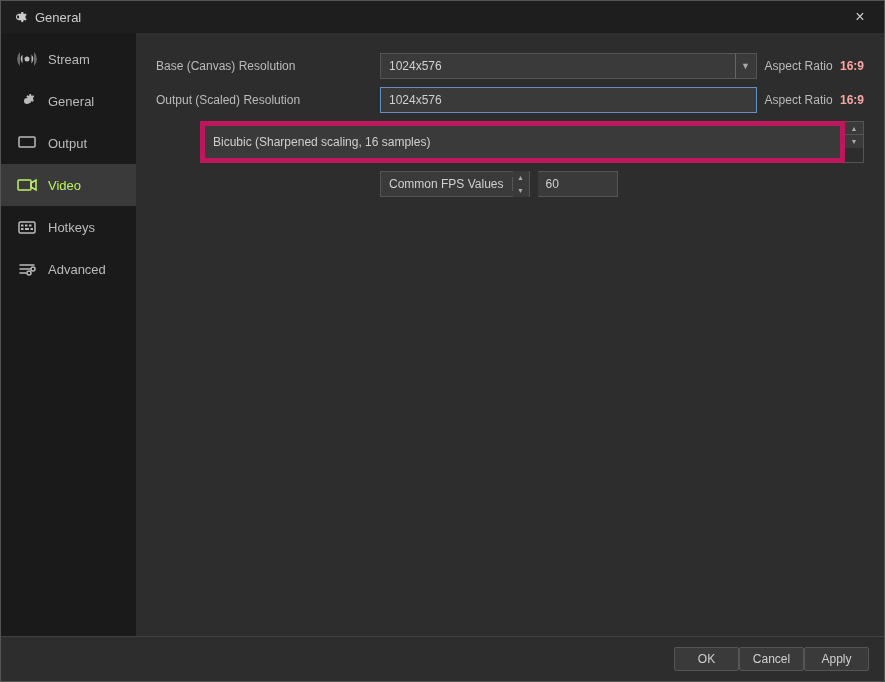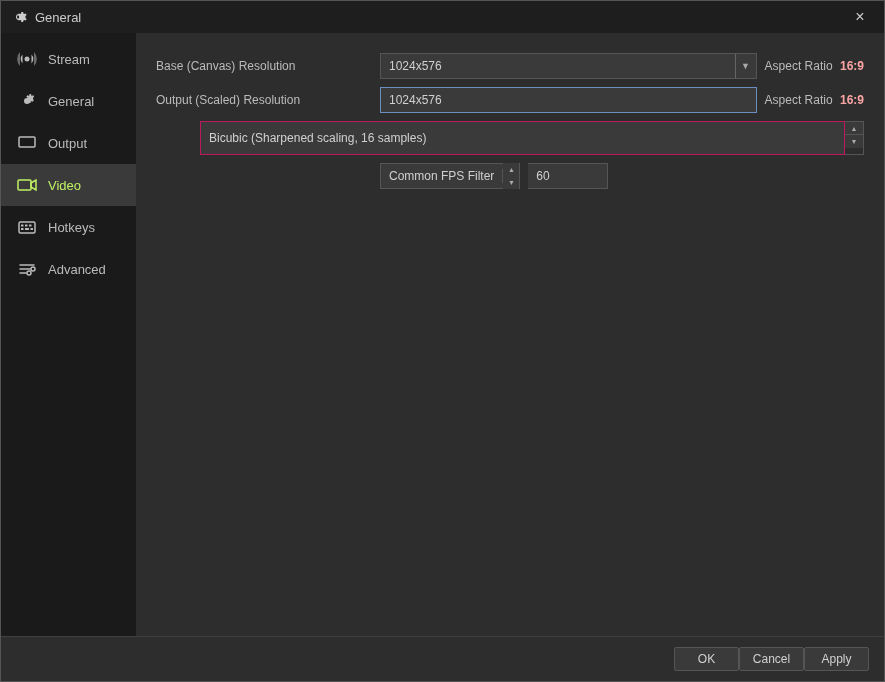--- a/index.html
+++ b/index.html
@@ -226,21 +226,21 @@
       width: 80px;
     }
     .downscale-wrapper {
       display: flex;
       flex: 1;
       position: relative;
     }
     .downscale-display {
       flex: 1;
       background: #3a3a3a;
-      border: 1px solid #be185d;
+      border: 5px solid #be185d;
       color: #d0d0d0;
       height: 26px;
       padding: 16px 8px;
       font-size: 12px;
       display: flex;
       align-items: center;
     }
     .downscale-spinner {
       display: flex;
       flex-direction: column;
@@ -393,21 +393,21 @@
               <button class="downscale-spin-btn">▼</button>
             </div>
           </div>
         </div>
       </div>
 
       <div class="form-row">
         <div class="form-label"></div>
         <div class="form-control-group">
           <div class="fps-label-spinner">
-            <span class="fps-label-text">Common FPS Filter</span>
+            <span class="fps-label-text">Common FPS Values</span>
             <div class="fps-spinners">
               <button class="fps-spin-btn">▲</button>
               <button class="fps-spin-btn">▼</button>
             </div>
           </div>
           <input class="fps-value-input" type="text" value="60" style="">
         </div>
       </div>
 
     </div>

